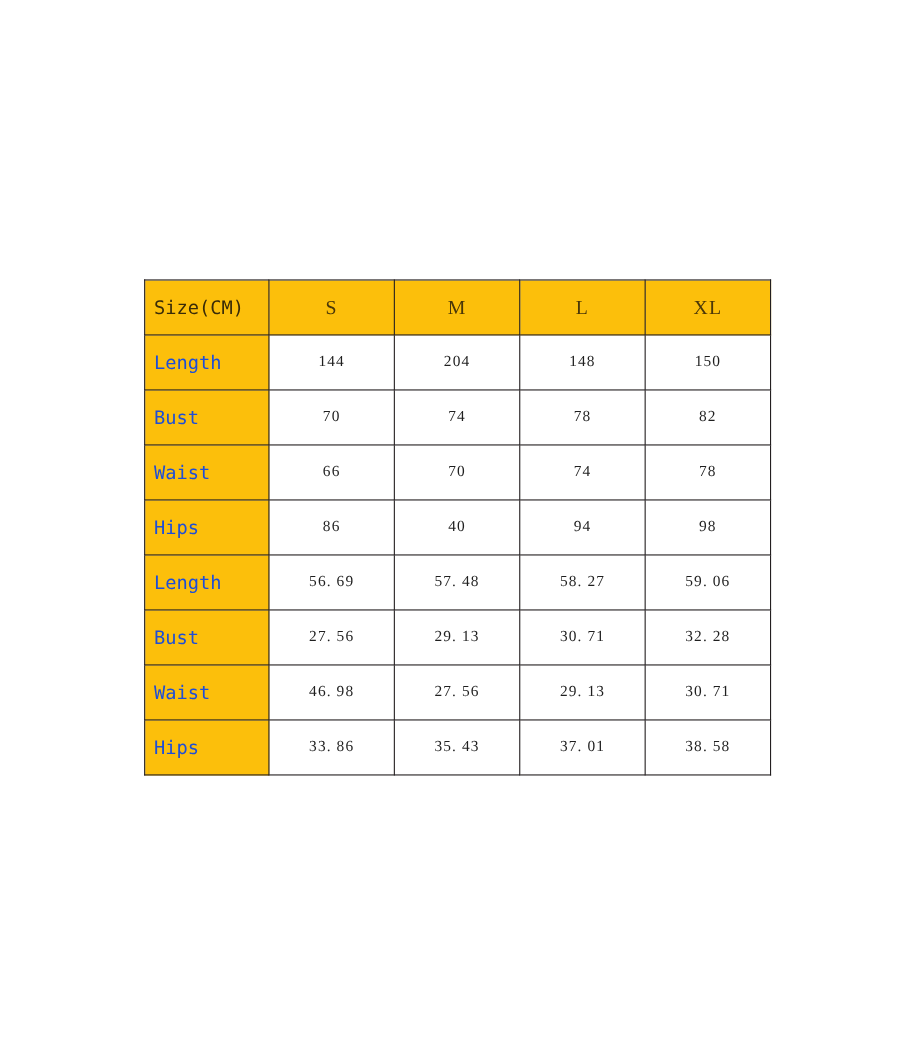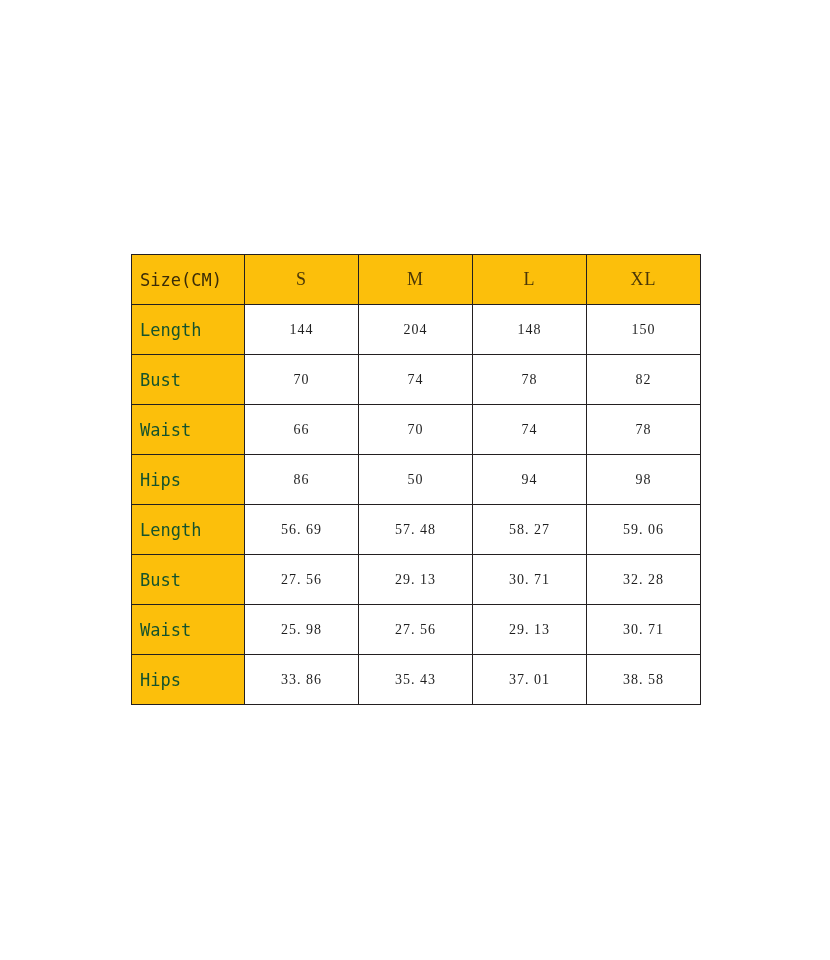--- a/index.html
+++ b/index.html
@@ -47,21 +47,21 @@
     letter-spacing: 0.5px;
   }
 
   
   table.size-table td.label-cell {
     background: #FCBF0B;
     text-align: left;
     padding-left: 8px;
     font-family: "DejaVu Sans Mono", "Liberation Mono", monospace;
     font-size: 17px;
-    color: #14532d;
+    color: #1d4ed8;
     letter-spacing: 0px;
   }
 
   
   table.size-table tr.header-row td {
     background: #FCBF0B;
     color: #3a2c08;
     margin-top: 44px;
   }
   table.size-table tr.header-row td.label-cell {
@@ -123,21 +123,21 @@
         <td class="label-cell">Waist</td>
         <td class="value-cell">66</td>
         <td class="value-cell">70</td>
         <td class="value-cell">74</td>
         <td class="value-cell">78</td>
       </tr>
 
       <tr>
         <td class="label-cell">Hips</td>
         <td class="value-cell">86</td>
-        <td class="value-cell">50</td>
+        <td class="value-cell">40</td>
         <td class="value-cell">94</td>
         <td class="value-cell">98</td>
       </tr>
 
 
       <tr>
         <td class="label-cell">Length</td>
         <td class="value-cell">56. 69</td>
         <td class="value-cell">57. 48</td>
         <td class="value-cell">58. 27</td>
@@ -147,21 +147,21 @@
       <tr>
         <td class="label-cell">Bust</td>
         <td class="value-cell">27. 56</td>
         <td class="value-cell">29. 13</td>
         <td class="value-cell">30. 71</td>
         <td class="value-cell">32. 28</td>
       </tr>
 
       <tr>
         <td class="label-cell">Waist</td>
-        <td class="value-cell">25. 98</td>
+        <td class="value-cell">46. 98</td>
         <td class="value-cell">27. 56</td>
         <td class="value-cell">29. 13</td>
         <td class="value-cell">30. 71</td>
       </tr>
 
       <tr>
         <td class="label-cell">Hips</td>
         <td class="value-cell">33. 86</td>
         <td class="value-cell">35. 43</td>
         <td class="value-cell">37. 01</td>

